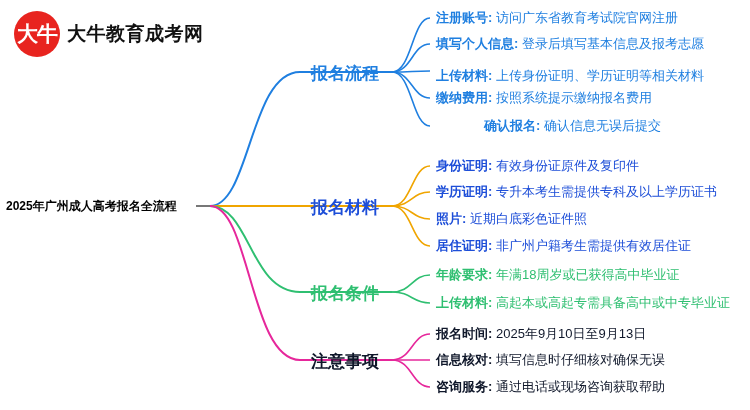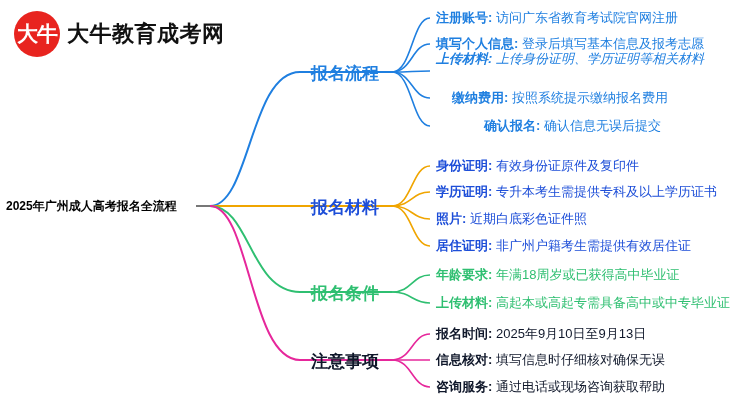--- a/index.html
+++ b/index.html
@@ -45,21 +45,21 @@
     letter-spacing: -1px;
     flex: 0 0 auto;
   }
   .logo-text {
     margin-left: 7px;
     display: flex;
     flex-direction: column;
     justify-content: center;
   }
   .logo-title {
-    font-size: 22px;
+    font-size: 19px;
     font-weight: bold;
     color: #111111;
     letter-spacing: 0.5px;
     white-space: nowrap;
   }
   .logo-sub {
     font-size: 13px;
     color: #e8241f;
     font-family: "DejaVu Sans", sans-serif;
     letter-spacing: 0.3px;
@@ -143,24 +143,24 @@
 <div class="node branch-label c-orange" style="left:311px; top:199px;">报名材料</div>
 <div class="node branch-label c-green" style="left:311px; top:285px;">报名条件</div>
 <div class="node branch-label c-pink" style="left:311px; top:353px;">注意事项</div>
 
 <div class="node leaf c-blue" style="left:436px; top:11px;">
   <span class="lead">注册账号:</span><span> 访问广东省教育考试院官网注册</span>
 </div>
 <div class="node leaf c-blue" style="left:436px; top:37px;">
   <span class="lead">填写个人信息:</span><span> 登录后填写基本信息及报考志愿</span>
 </div>
-<div class="node leaf c-blue" style="left:436px; top:52px;font-style:italic;">
+<div class="node leaf c-blue" style="left:436px; top:69px;">
   <span class="lead">上传材料:</span><span> 上传身份证明、学历证明等相关材料</span>
 </div>
-<div class="node leaf c-blue" style="left:452px; top:91px;">
+<div class="node leaf c-blue" style="left:436px; top:91px;">
   <span class="lead">缴纳费用:</span><span> 按照系统提示缴纳报名费用</span>
 </div>
 <div class="node leaf c-blue" style="left:436px; top:119px;margin-left:48px;">
   <span class="lead">确认报名:</span><span> 确认信息无误后提交</span>
 </div>
 
 <div class="node leaf c-orange" style="left:436px; top:159px;">
   <span class="lead">身份证明:</span><span> 有效身份证原件及复印件</span>
 </div>
 <div class="node leaf c-orange" style="left:436px; top:185px;">

